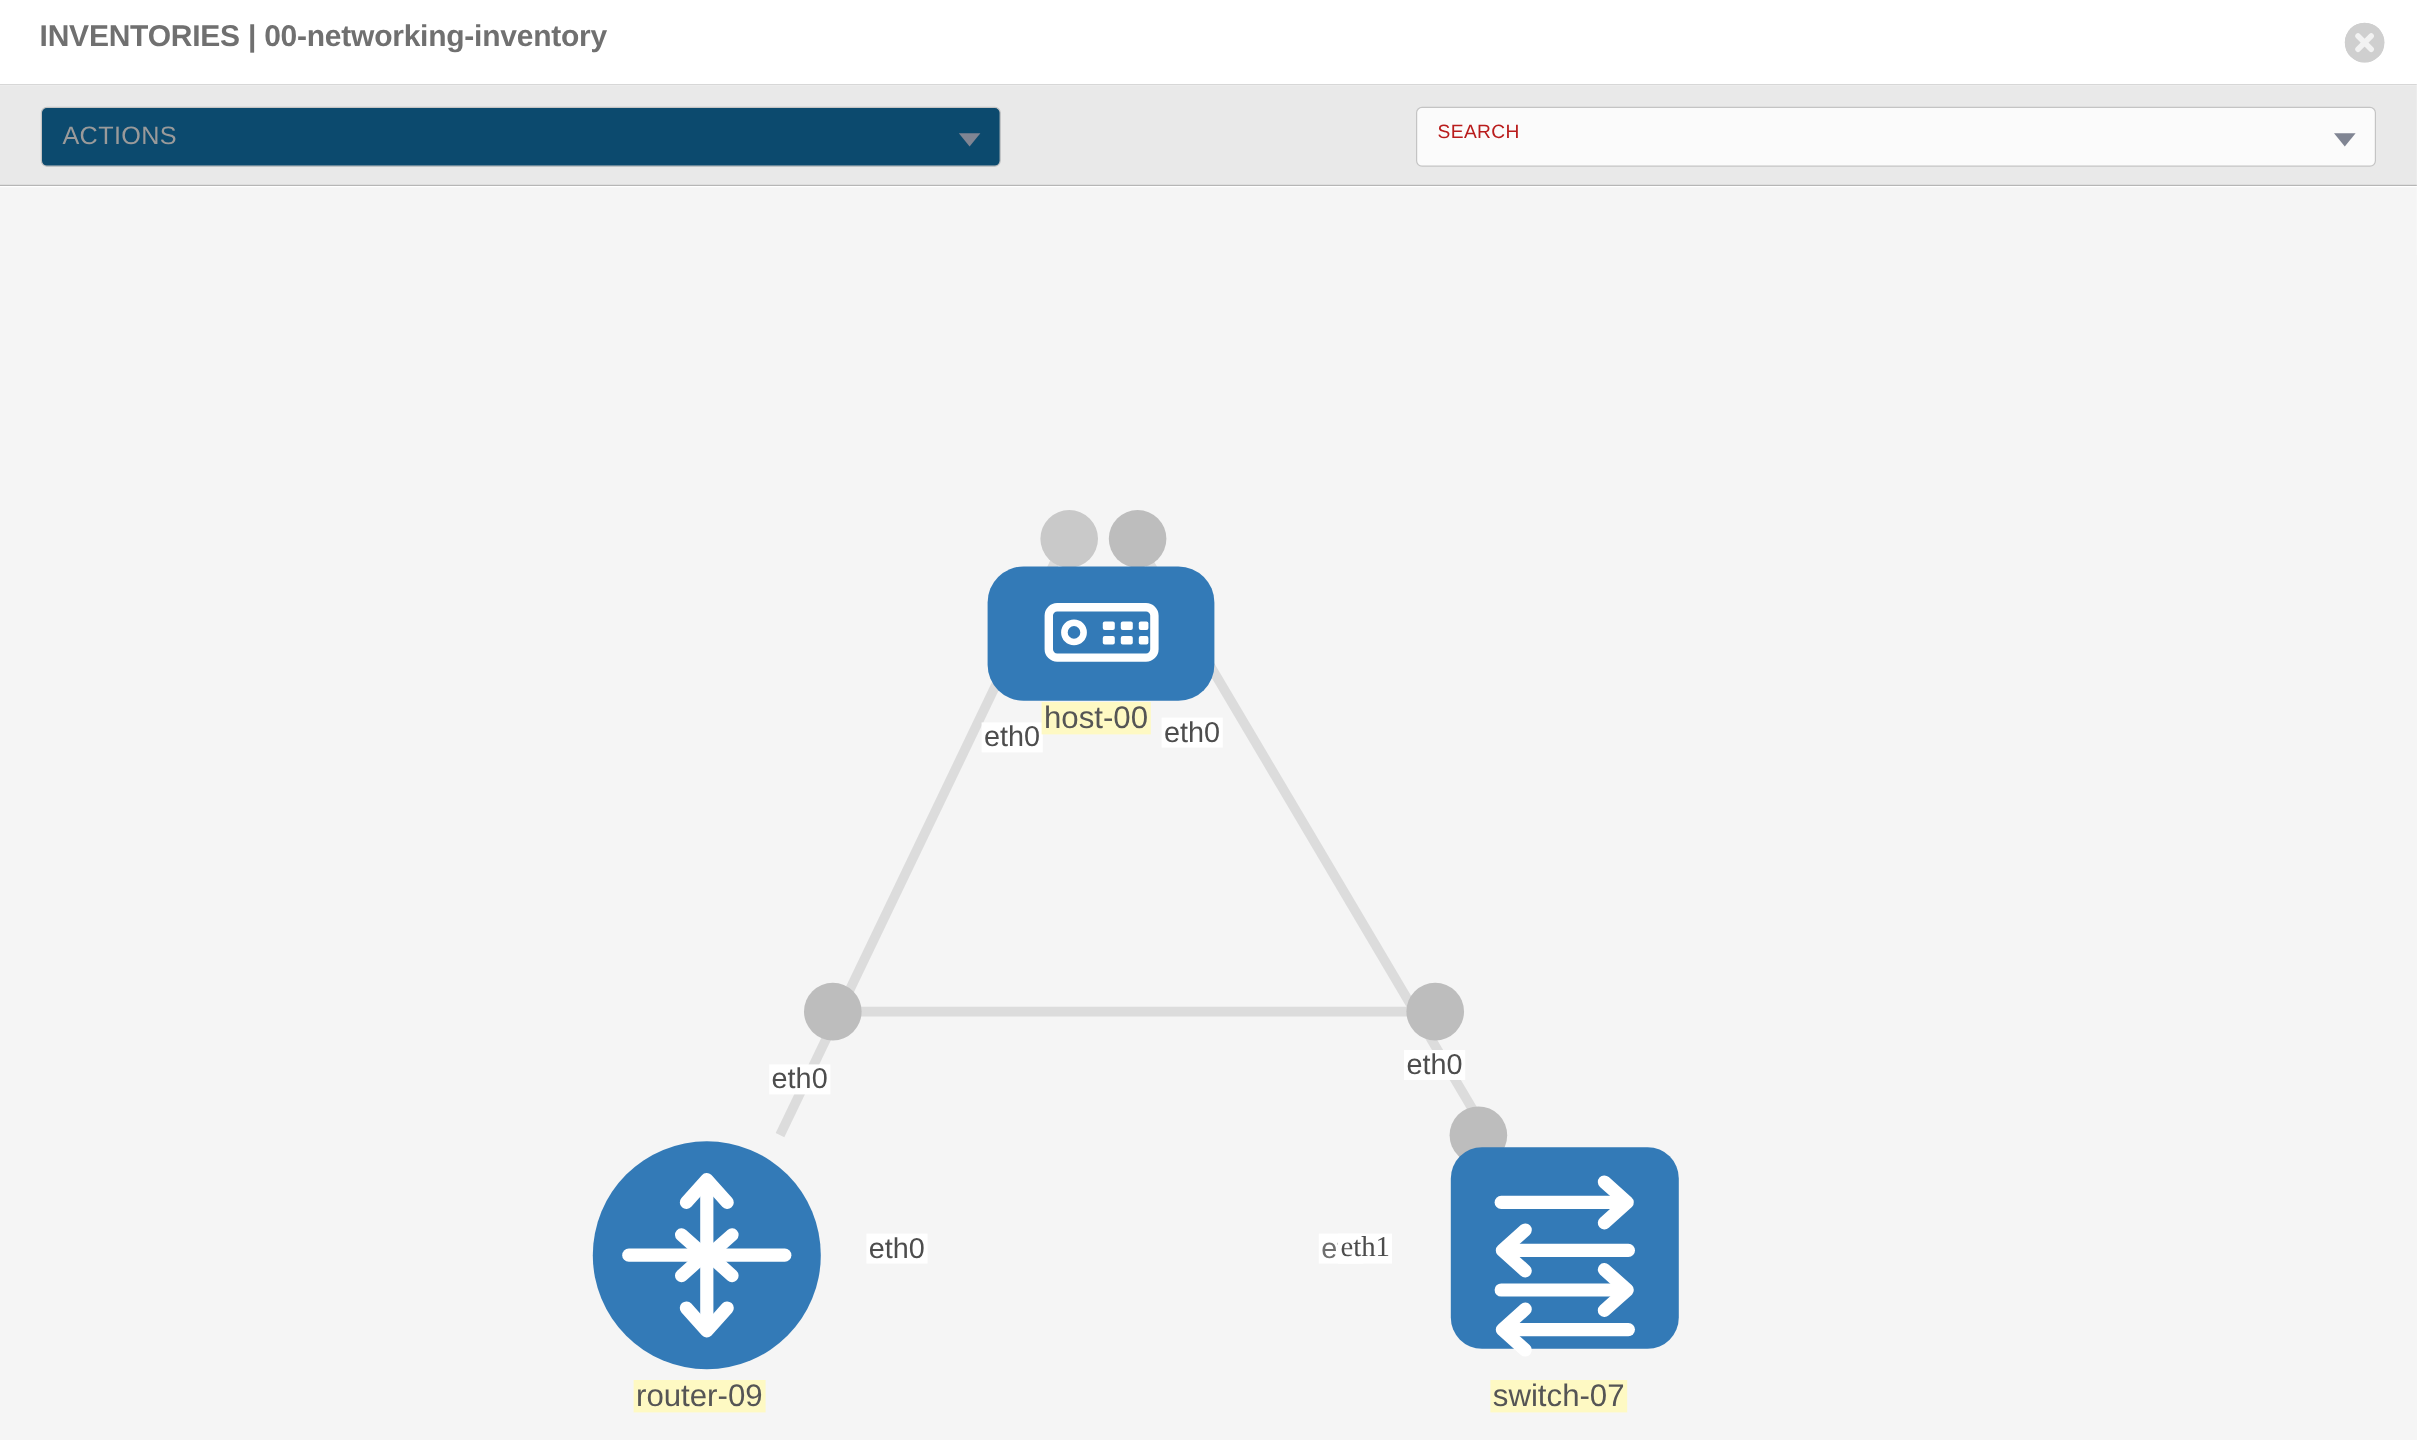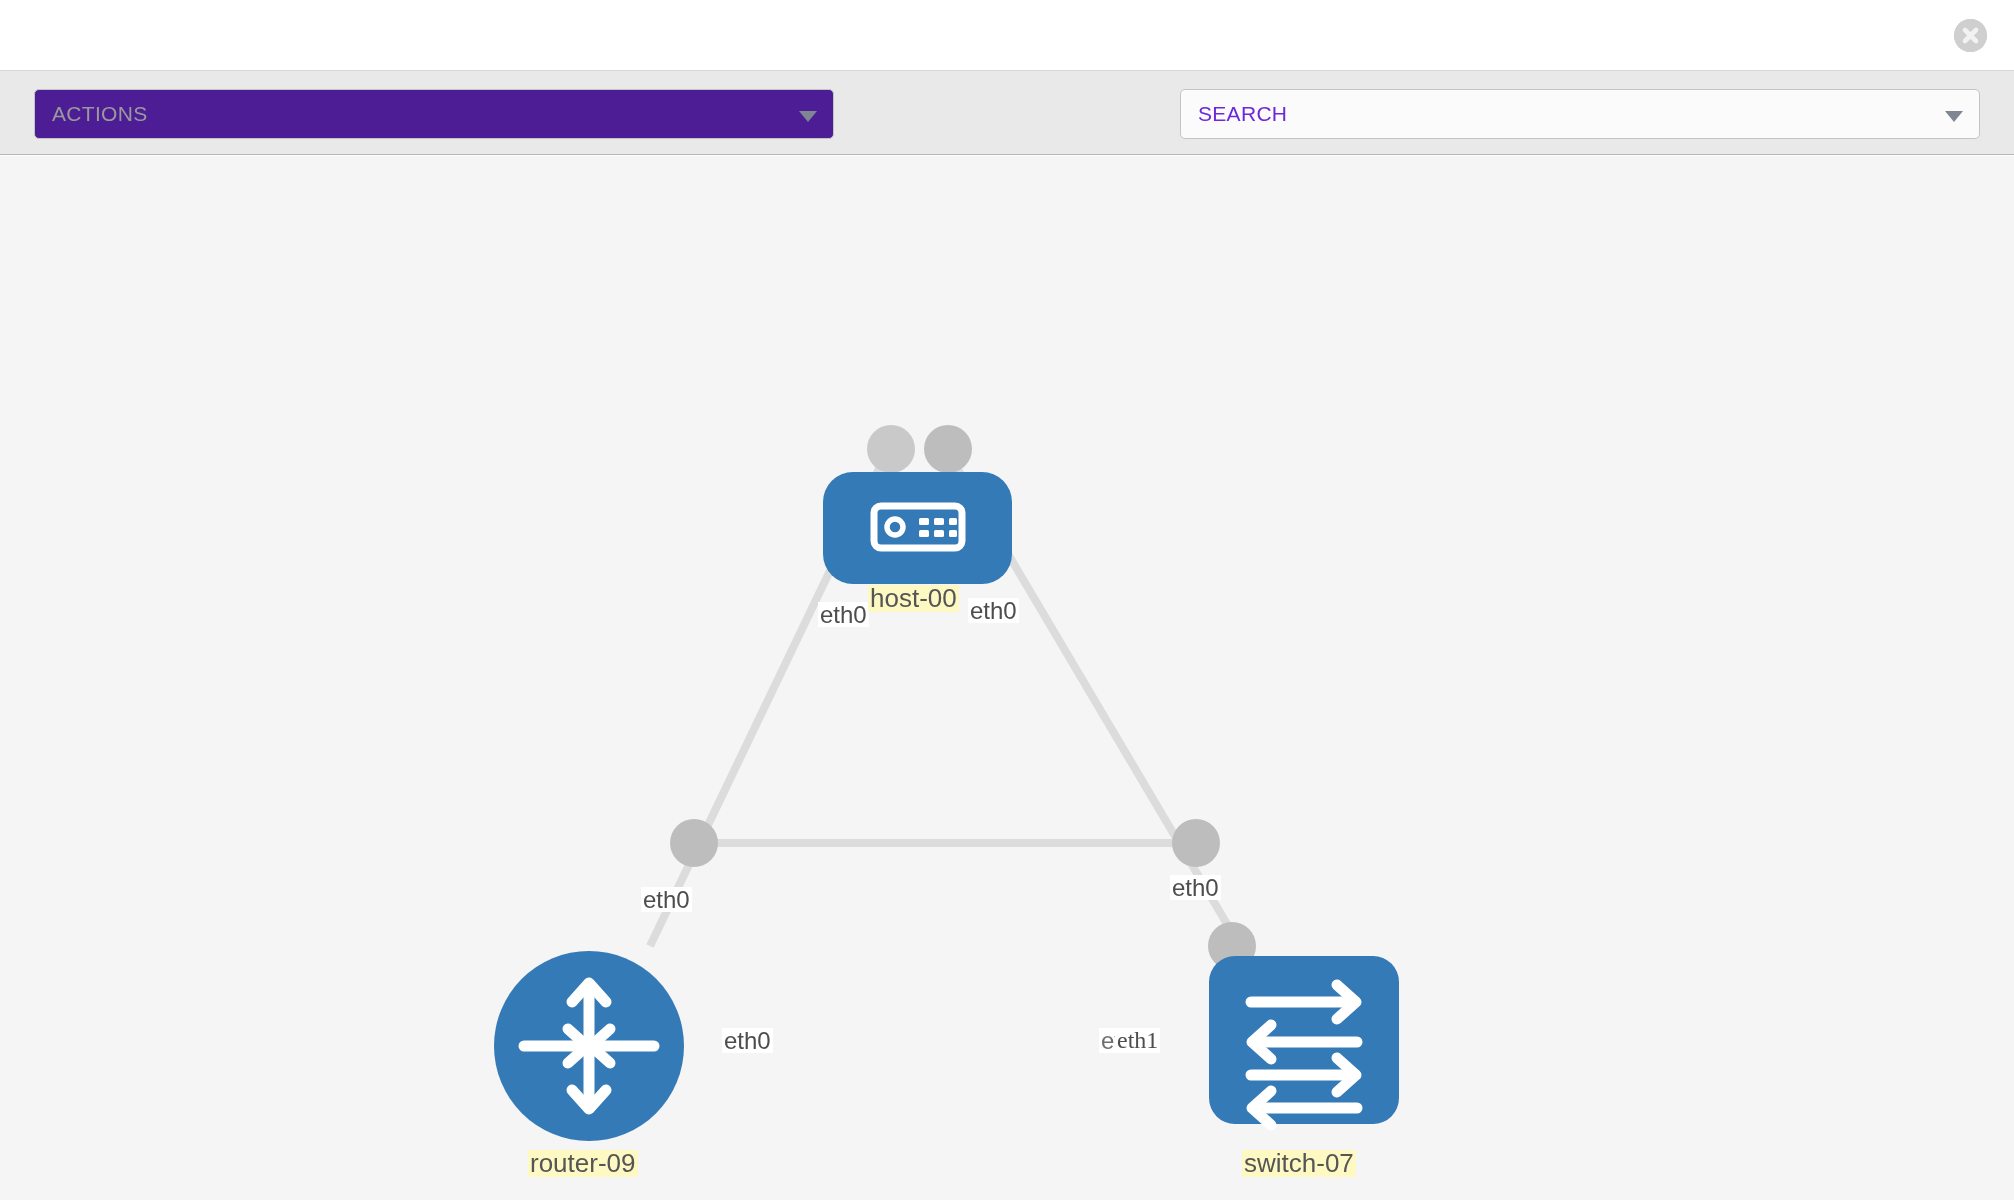--- a/index.html
+++ b/index.html
@@ -37,21 +37,21 @@
   
   .toolbar {
     position: absolute; left: 0; top: 71px;
     width: 2014px; height: 84px;
     background: #e9e9e9;
     border-bottom: 1px solid #b6b6b6;
   }
   .actions-select {
     position: absolute; left: 34px; top: 18px;
     width: 800px; height: 50px;
-    background: #4c1d95;
+    background: #0c4a6e;
     border: 1px solid #c4c4c4;
     border-radius: 5px;
     cursor: pointer;
   }
   .actions-select .label {
     position: absolute; left: 17px; top: 12px;
     font-size: 21px; color: #9a9a9a;
     letter-spacing: 0.3px;
   }
   .caret {
@@ -71,21 +71,21 @@
 
   .search-box {
     position: absolute; left: 1180px; top: 18px;
     width: 800px; height: 50px;
     background: #fbfbfb;
     border: 1px solid #c4c4c4;
     border-radius: 5px;
   }
   .search-box .placeholder {
     position: absolute; left: 17px; top: 12px;
-    font-size: 21px; color: #6d28d9;
+    font-size: 16px; color: #b91c1c;
     letter-spacing: 0.3px;
     cursor: text;
   }
 
   
   .canvas {
     position: absolute; left: 0; top: 156px;
     width: 2014px; height: 1044px;
     background: #f5f5f5;
     overflow: hidden;
@@ -109,20 +109,21 @@
     background: #ffffff;
     white-space: nowrap;
     line-height: 1.05;
     padding: 0 2px;
   }
 </style>
 </head>
 <body>
 
 <div class="header">
+  <div class="page-title">INVENTORIES | 00-networking-inventory</div>
   <div class="close-btn">
     <svg width="33" height="33" viewBox="0 0 33 33">
       <circle cx="16.5" cy="16.5" r="16.5" fill="#cfcfcf"></circle>
       <path d="M11 11 L22 22 M22 11 L11 22" stroke="#f2f2f2" stroke-width="4.6" stroke-linecap="round"></path>
     </svg>
   </div>
 </div>
 
 <div class="toolbar">
 

